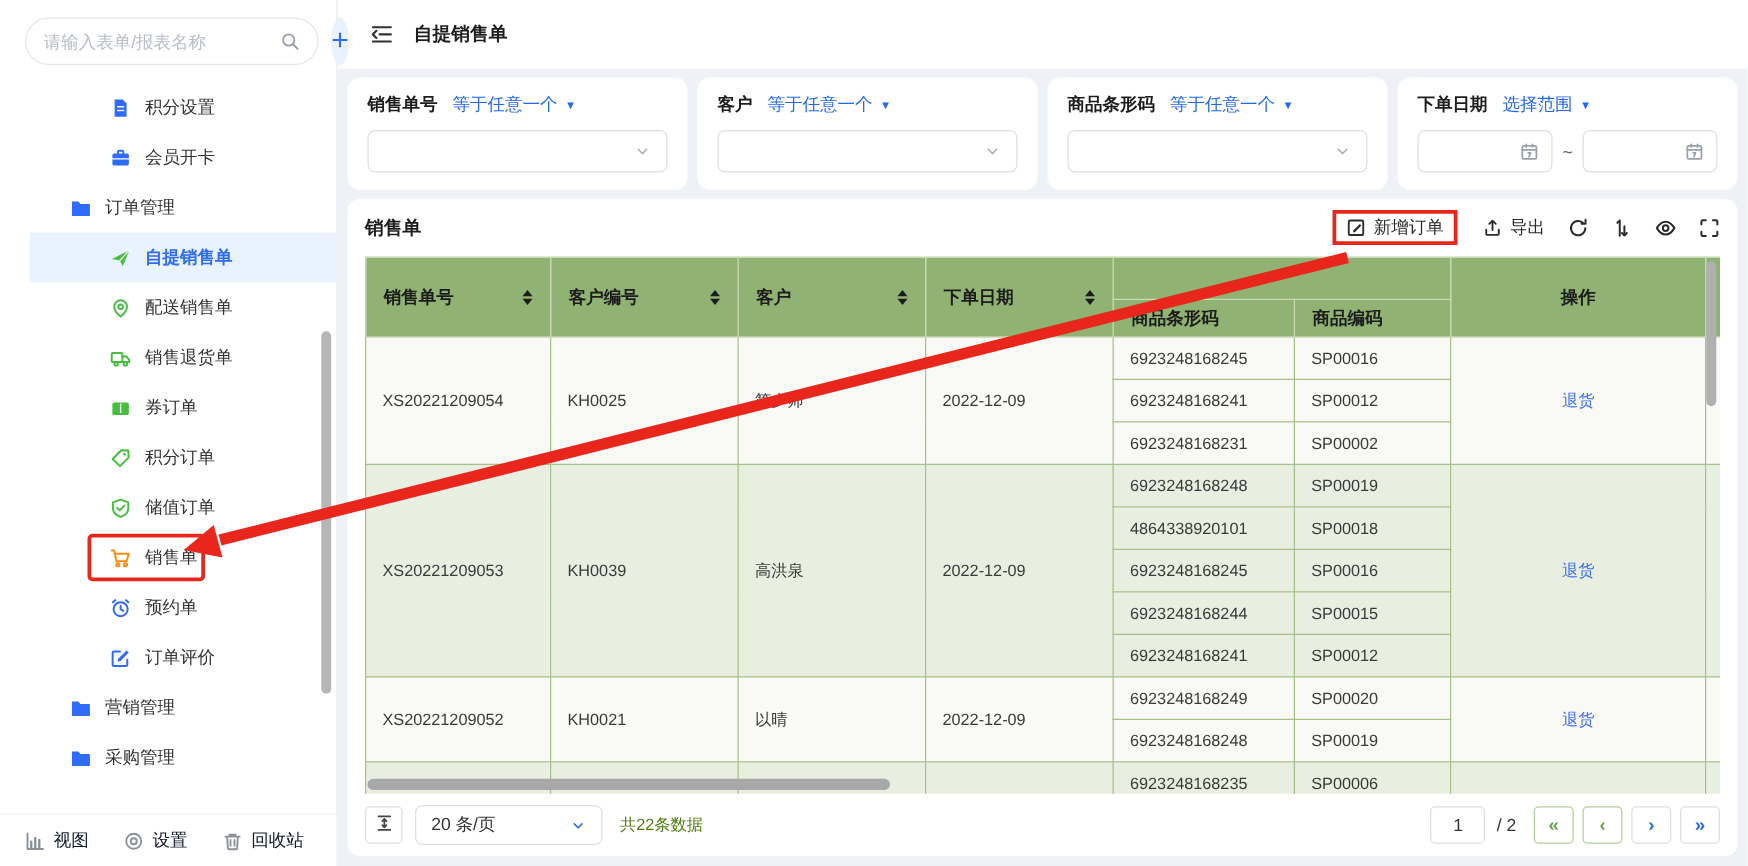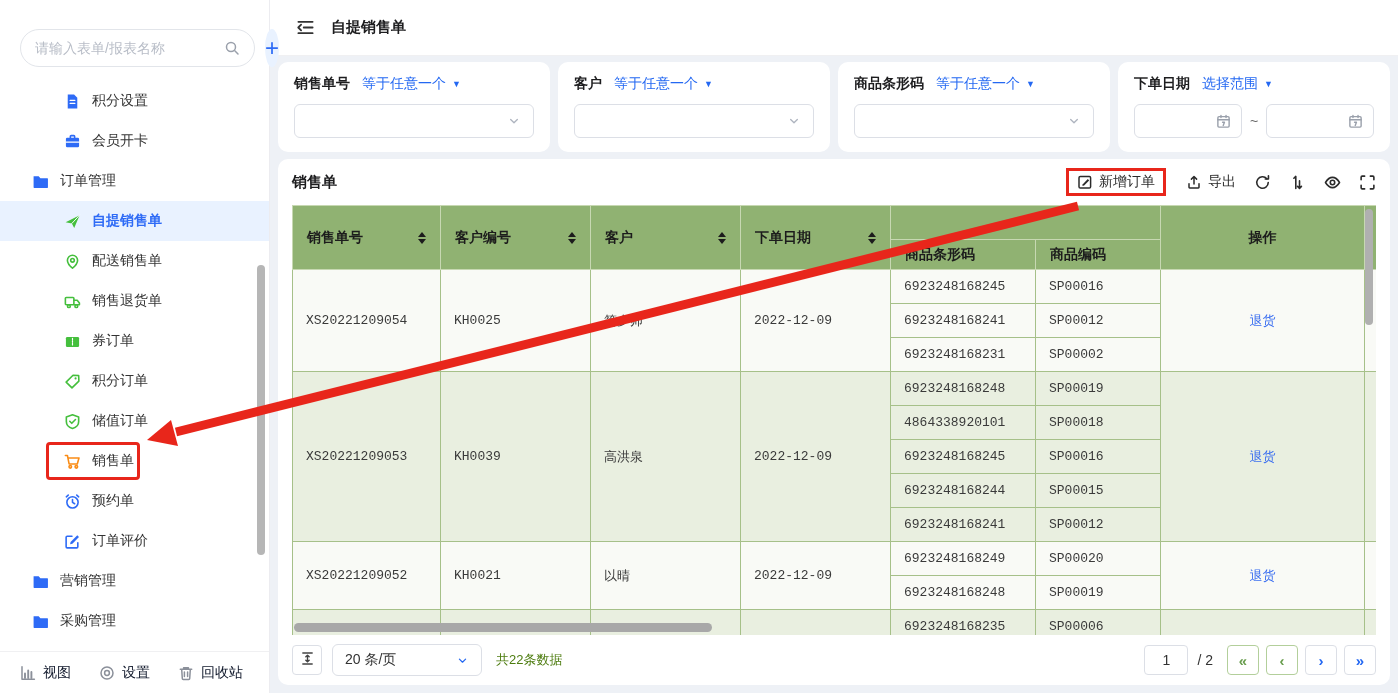--- a/index.html
+++ b/index.html
@@ -5,27 +5,27 @@
   * { box-sizing: border-box; margin: 0; padding: 0; }
   html,body { width:1398px; height:693px; overflow:hidden; }
   body {
     font-family: "Liberation Sans", "DejaVu Sans", sans-serif;
     background:#eef1f6; color:#333; font-size:14px; position:relative;
   }
   .app { display:flex; width:1398px; height:693px; }
 
   
   .sidebar { width:270px; background:#fff; flex-shrink:0; display:flex; flex-direction:column; position:relative; border-right:1px solid #ececf0; }
-  .sidebar-top { display:flex; align-items:flex-start; gap:10px; padding:29px 12px 10px 20px; }
+  .sidebar-top { display:flex; align-items:flex-start; gap:10px; padding:14px 12px 10px 20px; }
   .search-box { flex:1; height:38px; border:1px solid #e2e5ea; border-radius:19px; display:flex; align-items:center; padding:0 14px; gap:8px; background:#fff; }
   .search-box input { border:none; outline:none; flex:1; min-width:0; font-size:14px; color:#333; background:transparent; font-family:inherit; }
   .search-box input::placeholder { color:#b8bdc7; }
   .search-box .sic { color:#9aa0ab; font-size:16px; display:flex; }
   .add-btn { width:38px; height:38px; border-radius:50%; background:#e9f2ff; color:#2e6bf6; font-size:24px; line-height:1; border:none; cursor:pointer; display:flex; align-items:center; justify-content:center; font-weight:400; }
-  .menu { flex:1; padding-top:4px; overflow:hidden; position:relative; }
+  .menu { flex:1; padding-top:4px; overflow:hidden; position:relative;padding-left:24px; }
   .menu-item { height:40px; display:flex; align-items:center; gap:11px; font-size:14px; color:#333; cursor:pointer; position:relative; }
   .menu-item.lvl1 { padding-left:32px; }
   .menu-item.lvl2 { padding-left:64px; }
   .menu-item.active { background:#e9f2ff; color:#2e6bf6; font-weight:bold; }
   .mi { display:flex; font-size:17px; }
   .mi.blue { color:#2e6bf6; }
   .mi.green { color:#45bf3d; }
   .mi.orange { color:#fa8c16; }
   .annotation-box-side { position:absolute; left:46px; top:1px; width:94px; height:38px; border:3px solid #e8261b; border-radius:4px; pointer-events:none; }
   .sidebar-scrollbar { position:absolute; right:4px; top:265px; width:8px; height:290px; background:#b6b6b6; border-radius:4px; }
@@ -71,21 +71,21 @@
   table { width:1084px; border-collapse:collapse; table-layout:fixed; }
   thead th { background:#90b272; color:#1c1c1c; font-size:14px; font-weight:bold; text-align:left; padding:0 14px; border:1px solid #c7d8b2; }
   thead tr:first-child th[rowspan] { height:64px; }
   thead tr:first-child th.group-head { height:34px; }
   thead tr:last-child th { height:30px; }
   .th-flex { display:flex; align-items:center; }
   .sorter { margin-left:auto; display:flex; flex-direction:column; gap:2px; padding-left:6px; cursor:pointer; }
   .tri-up { width:0; height:0; border-left:4px solid transparent; border-right:4px solid transparent; border-bottom:5px solid #1c1c1c; }
   .tri-down { width:0; height:0; border-left:4px solid transparent; border-right:4px solid transparent; border-top:5px solid #1c1c1c; }
   th.th-center { text-align:center; }
-  tbody td { border:1px solid #a6c089; font-size:13px; color:#3a3a3a; padding:0 13px; background:#f9faf6;font-family:Liberation Mono, monospace; }
+  tbody td { border:1px solid #a6c089; font-size:13px; color:#3a3a3a; padding:0 13px; background:#f9faf6; }
   tbody tr { height:34px; }
   tbody tr.alt td { background:#e9efe0; }
   td.group-cell { vertical-align:middle; }
   td.action-cell { text-align:center; }
   .link { color:#3a6ef0; cursor:pointer; text-decoration:none; }
   .v-scrollbar { position:absolute; right:3px; top:4px; width:8px; height:116px; background:#b0b0b0; border-radius:4px; }
   .h-scrollbar { position:absolute; left:2px; bottom:3px; width:418px; height:9px; background:#a8a8a8; border-radius:5px; }
 
   
   .pagination { height:50px; display:flex; align-items:center; gap:10px; flex-shrink:0; }

